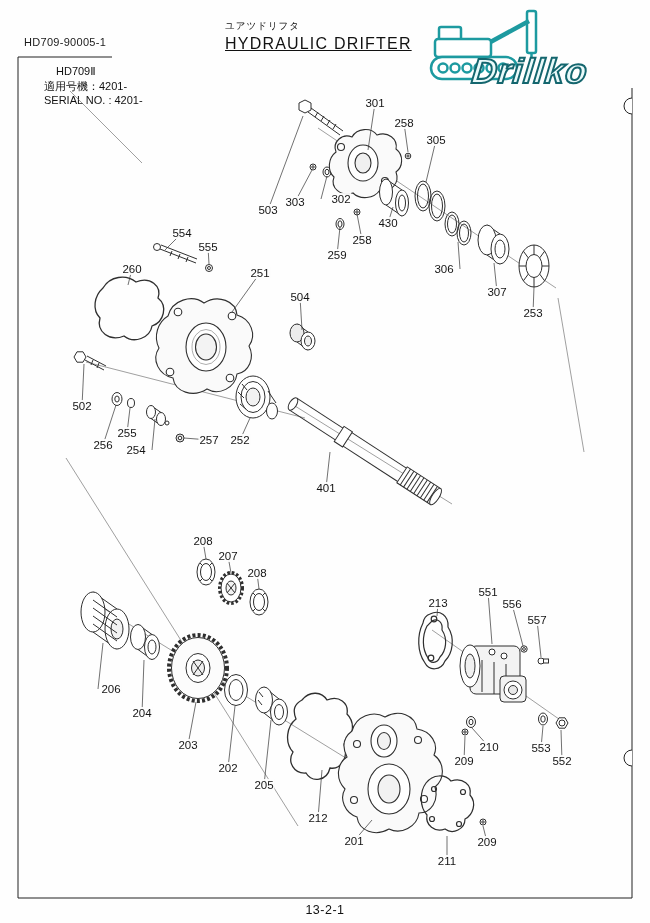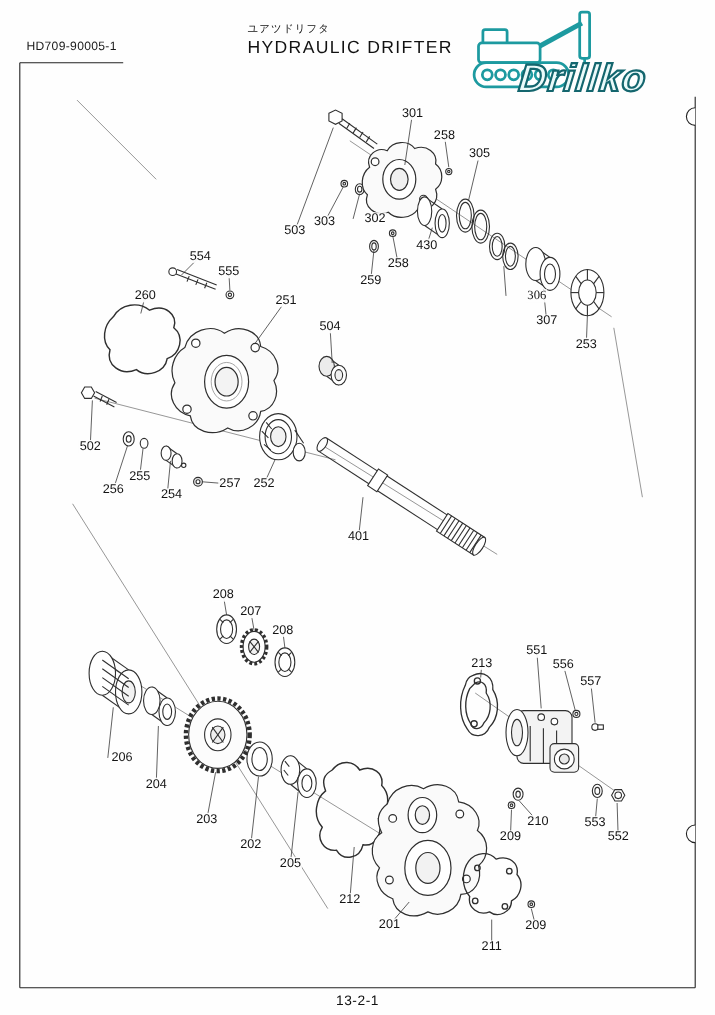--- a/index.html
+++ b/index.html
@@ -2,21 +2,21 @@
 <html><head>
 <meta charset="utf-8">
 <style>
   * { margin:0; padding:0; box-sizing:border-box; }
   html,body { background:#e9e9e9; }
   body { font-family:"Liberation Sans", sans-serif; }
   .page { position:relative; width:650px; height:923px; background:#fefefe; overflow:hidden; }
   .doc-number { position:absolute; left:24px; top:36px; font-size:11px; color:#1a1a1a; letter-spacing:.3px; }
   .title-block { position:absolute; left:225px; top:20px; width:200px; text-align:left; color:#111; }
   .title-kana { font-size:9.5px; letter-spacing:1px; }
-  .title-main { font-size:16px; letter-spacing:1.2px; margin-top:2px; }
+  .title-main { font-size:16px; letter-spacing:1.2px; margin-top:2px;text-decoration:underline; }
   .model-block { position:absolute; left:44px; top:64px; font-size:11px; line-height:1.32; color:#111; }
   .model-line1 { margin-left:12px; }
   .logo { position:absolute; right:12px; top:5px; width:215px; height:88px; }
   .art { position:absolute; left:0; top:0; }
   .callout-layer { position:absolute; left:0; top:0; width:650px; height:923px; }
   .callout { position:absolute; transform:translate(-50%,-50%); font-size:11.5px; color:#141414;
              background:rgba(254,254,254,.92); padding:0 1px; line-height:1.05; }
   .page-number { position:absolute; left:0; right:0; bottom:6px; text-align:center; font-size:12.5px; color:#111; letter-spacing:.5px; }
 </style>
 </head>
@@ -24,20 +24,25 @@
 
 <div class="page">
 
   <div class="doc-number">HD709-90005-1</div>
 
   <div class="title-block">
     <div class="title-kana">ユアツドリフタ</div>
     <div class="title-main">HYDRAULIC DRIFTER</div>
   </div>
 
+  <div class="model-block">
+    <div class="model-line1">HD709Ⅱ</div>
+    <div>適用号機：4201-</div>
+    <div>SERIAL NO. : 4201-</div>
+  </div>
 
   <div class="logo">
     <svg width="215" height="88" viewBox="0 0 215 88">
       <g stroke="#1d9aa0" stroke-width="2.5" fill="#ffffff">
         <rect x="104" y="6" width="9" height="42" rx="2"></rect>
         <line x1="108.5" y1="48" x2="108.5" y2="58"></line>
         <line x1="62" y1="40" x2="106" y2="16" stroke-width="4.5"></line>
         <rect x="16" y="22" width="22" height="14" rx="2"></rect>
         <rect x="12" y="34" width="56" height="18" rx="3"></rect>
         <rect x="8" y="52" width="86" height="22" rx="11"></rect>
@@ -449,32 +454,32 @@
   <div class="callout-layer">
       <div class="callout" style="left: 375px; top: 103px;">301</div>
       <div class="callout" style="left: 404px; top: 123px;">258</div>
       <div class="callout" style="left: 436px; top: 140px;">305</div>
       <div class="callout" style="left: 268px; top: 210px;">503</div>
       <div class="callout" style="left: 295px; top: 202px;">303</div>
       <div class="callout" style="left: 321px; top: 199px; margin-left: 20px;">302</div>
       <div class="callout" style="left: 388px; top: 223px;">430</div>
       <div class="callout" style="left: 337px; top: 255px;">259</div>
       <div class="callout" style="left: 362px; top: 240px;">258</div>
-      <div class="callout" style="left: 488px; top: 269px; font-family: Liberation Serif, serif;">306</div>
+      <div class="callout" style="left: 444px; top: 269px;">306</div>
       <div class="callout" style="left: 497px; top: 292px;">307</div>
       <div class="callout" style="left: 533px; top: 313px;">253</div>
       <div class="callout" style="left: 182px; top: 233px;">554</div>
       <div class="callout" style="left: 208px; top: 247px;">555</div>
       <div class="callout" style="left: 132px; top: 269px;">260</div>
       <div class="callout" style="left: 260px; top: 273px;">251</div>
       <div class="callout" style="left: 300px; top: 297px;">504</div>
       <div class="callout" style="left: 82px; top: 406px;">502</div>
       <div class="callout" style="left: 103px; top: 445px;">256</div>
       <div class="callout" style="left: 127px; top: 433px;">255</div>
-      <div class="callout" style="left: 156px; top: 450px; text-align: center;">254</div>
+      <div class="callout" style="left: 136px; top: 450px; text-align: center;">254</div>
       <div class="callout" style="left: 209px; top: 440px;">257</div>
       <div class="callout" style="left: 240px; top: 440px;">252</div>
       <div class="callout" style="left: 326px; top: 488px;">401</div>
       <div class="callout" style="left: 203px; top: 541px;">208</div>
       <div class="callout" style="left: 228px; top: 556px;">207</div>
       <div class="callout" style="left: 257px; top: 573px;">208</div>
       <div class="callout" style="left: 438px; top: 603px;">213</div>
       <div class="callout" style="left: 488px; top: 592px;">551</div>
       <div class="callout" style="left: 512px; top: 604px;">556</div>
       <div class="callout" style="left: 537px; top: 620px;">557</div>

